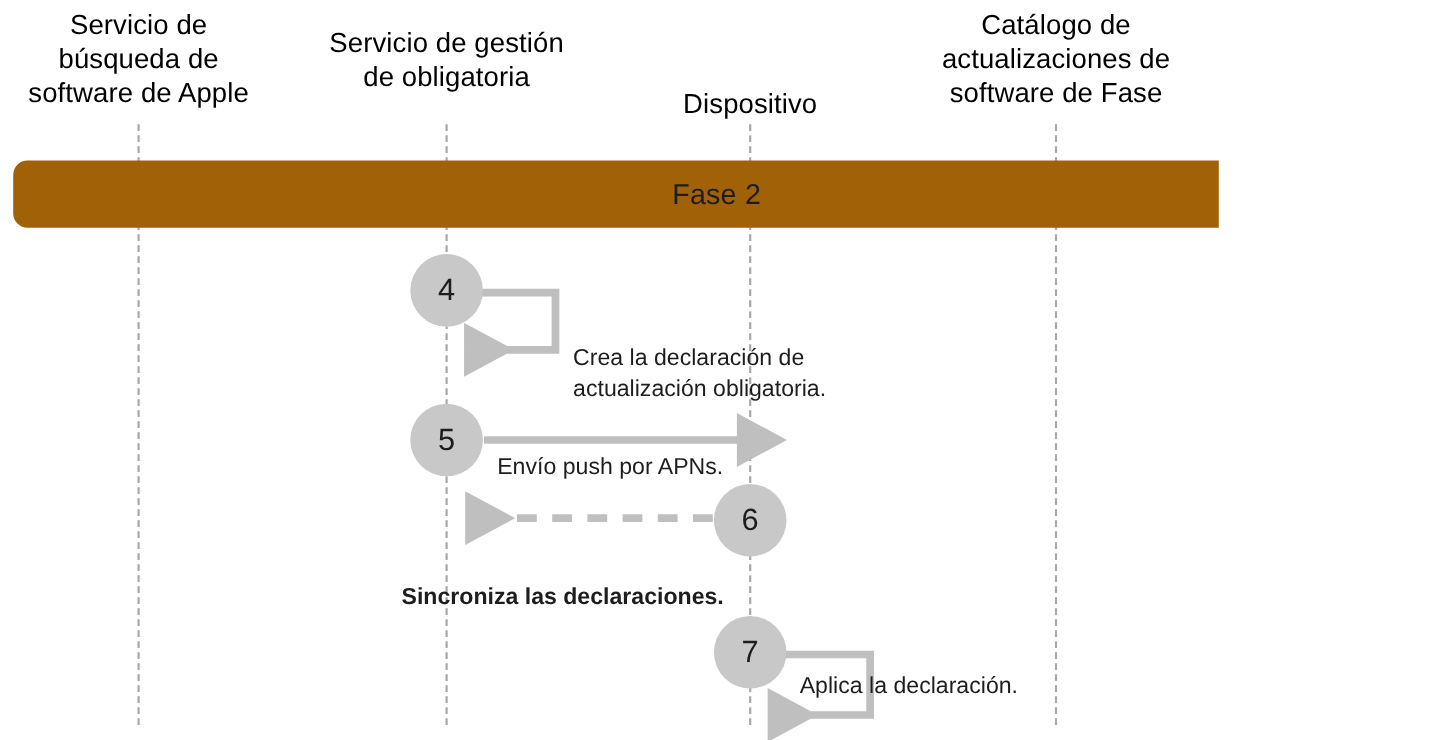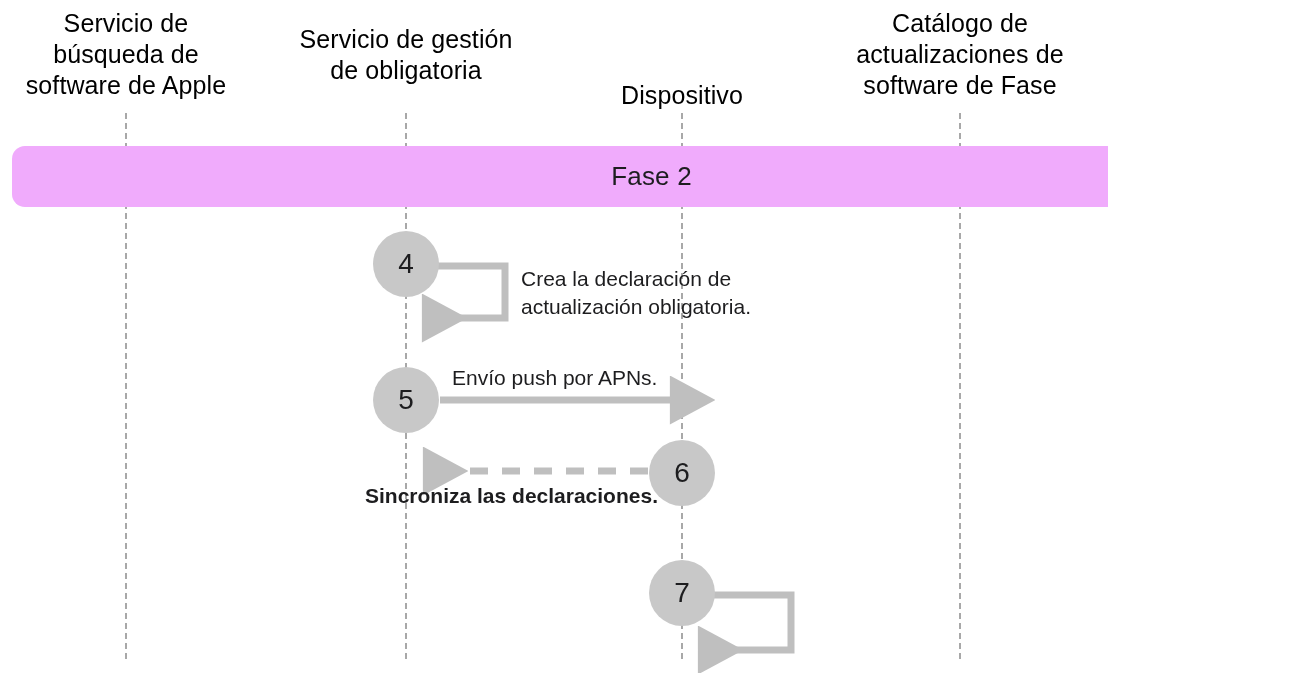--- a/index.html
+++ b/index.html
@@ -39,21 +39,21 @@
     height: 546px;
   }
   
   #phase-banner {
     position: absolute;
     left: 12px;
     top: 146px;
     width: 1279px;
     height: 61px;
     border-radius: 13px;
-    background: #f0abfc;
+    background: #a16207;
     display: flex;
     align-items: center;
     justify-content: center;
   }
   #phase-banner .phase-label {
     font-size: 26px;
     color: #1d1d1f;
     letter-spacing: 0.2px;
   }
   
@@ -70,20 +70,21 @@
     color: #1d1d1f;
     transform: translate(-50%, -50%);
   }
   
   .msg-label {
     position: absolute;
     font-size: 21px;
     line-height: 28px;
     color: #1d1d1f;
     white-space: pre-line;
+    margin-top: 47px;
   }
   
   #arrows {
     position: absolute;
     left: 0;
     top: 0;
     width: 1303px;
     height: 673px;
     pointer-events: none;
   }
@@ -153,14 +154,15 @@
     <span>7</span>
   </div>
 
   <div class="msg-label" style="left:521px; top:265px;">Crea la declaración de
 actualización obligatoria.</div>
 
   <div class="msg-label" style="left:452px; top:364px;text-align:right;">Envío push por APNs.</div>
 
   <div class="msg-label" style="left:365px; top:482px;font-weight:bold;">Sincroniza las declaraciones.</div>
 
+  <div class="msg-label" style="left:727px; top:563px;">Aplica la declaración.</div>
 
 </div>
 
 </body></html>

